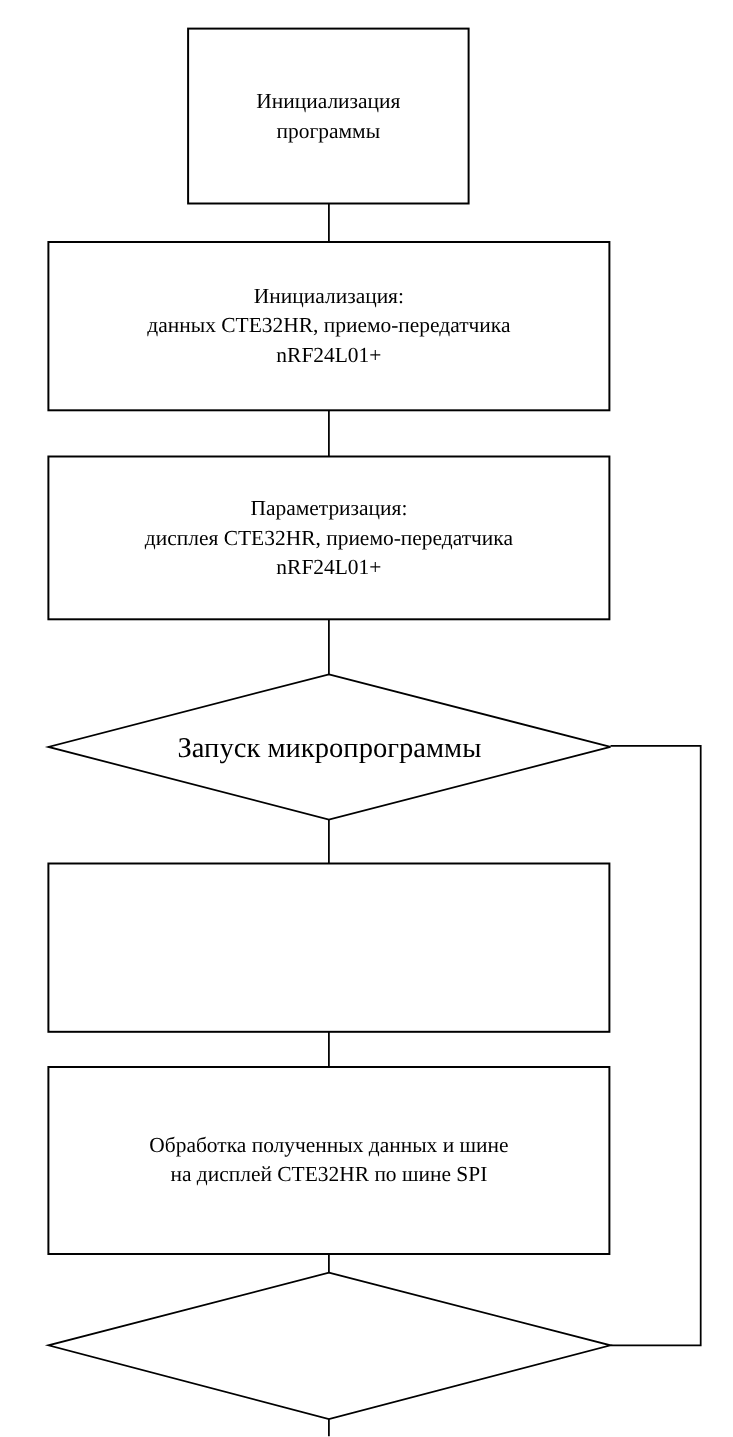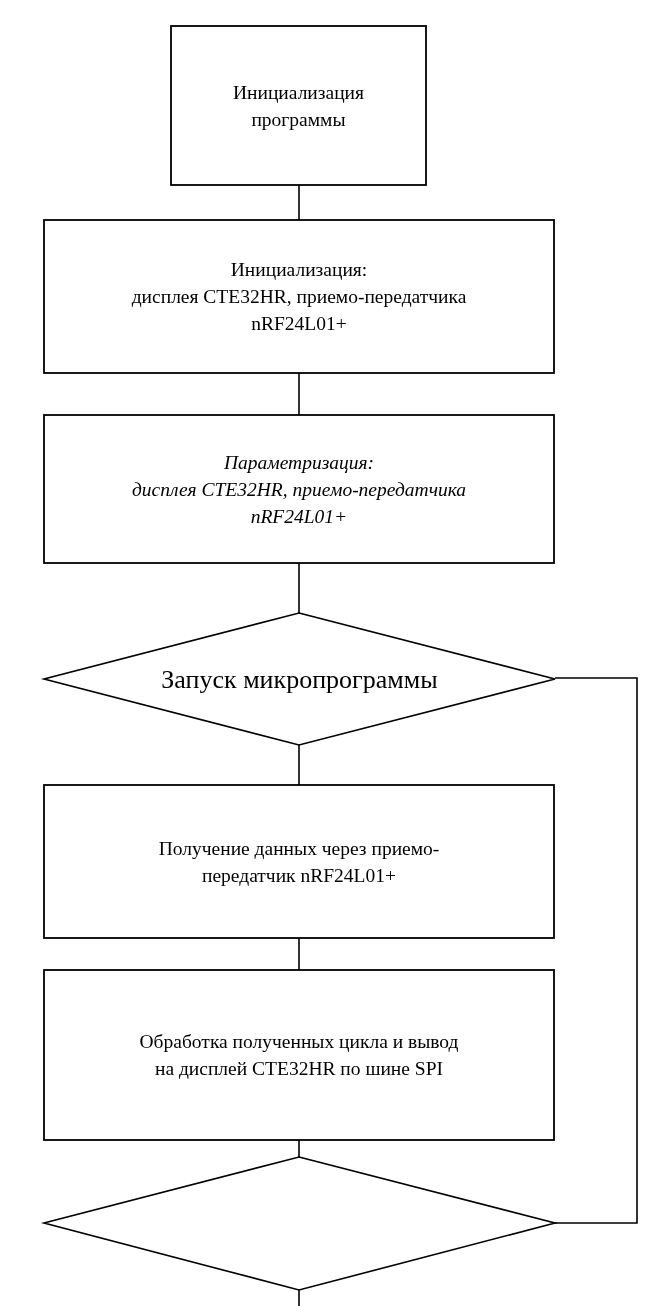--- a/index.html
+++ b/index.html
@@ -77,29 +77,27 @@
 
     <rect x="44" y="970" width="510" height="170" fill="#ffffff" stroke="#000" stroke-width="1.8"></rect>
 
     <polygon points="299,1157 555,1223 299,1290 44,1223" fill="#ffffff" stroke="#000" stroke-width="1.6"></polygon>
   </svg>
 
   <div class="node-label label-proc" style="left:171px; top:26px; width:255px; height:159px;">Инициализация
 программы</div>
 
   <div class="node-label label-proc" style="left:44px; top:220px; width:510px; height:153px;">Инициализация:
-дисплея CTE32HR, приемо-передатчика
+данных CTE32HR, приемо-передатчика
 nRF24L01+</div>
 
-  <div class="node-label label-proc" style="left:44px; top:415px; width:510px; height:148px;font-style:italic;">Параметризация:
+  <div class="node-label label-proc" style="left:44px; top:415px; width:510px; height:148px;">Параметризация:
 дисплея CTE32HR, приемо-передатчика
 nRF24L01+</div>
 
   <div class="node-label label-dec" style="left:44px; top:613px; width:511px; height:132px;">Запуск микропрограммы</div>
 
-  <div class="node-label label-proc" style="left:44px; top:785px; width:510px; height:153px;">Получение данных через приемо-
-передатчик nRF24L01+</div>
 
-  <div class="node-label label-proc" style="left:44px; top:970px; width:510px; height:170px;">Обработка полученных цикла и вывод
+  <div class="node-label label-proc" style="left:44px; top:970px; width:510px; height:170px;">Обработка полученных данных и шине
 на дисплей CTE32HR по шине SPI</div>
 
 
 </div>
 
 </body></html>

